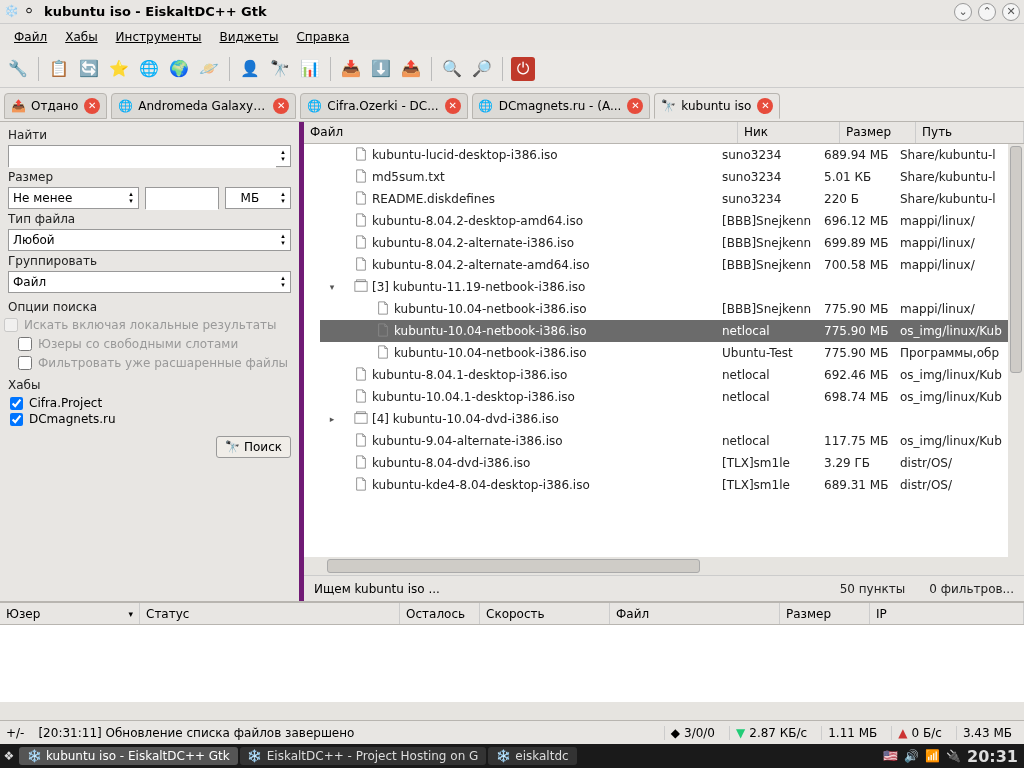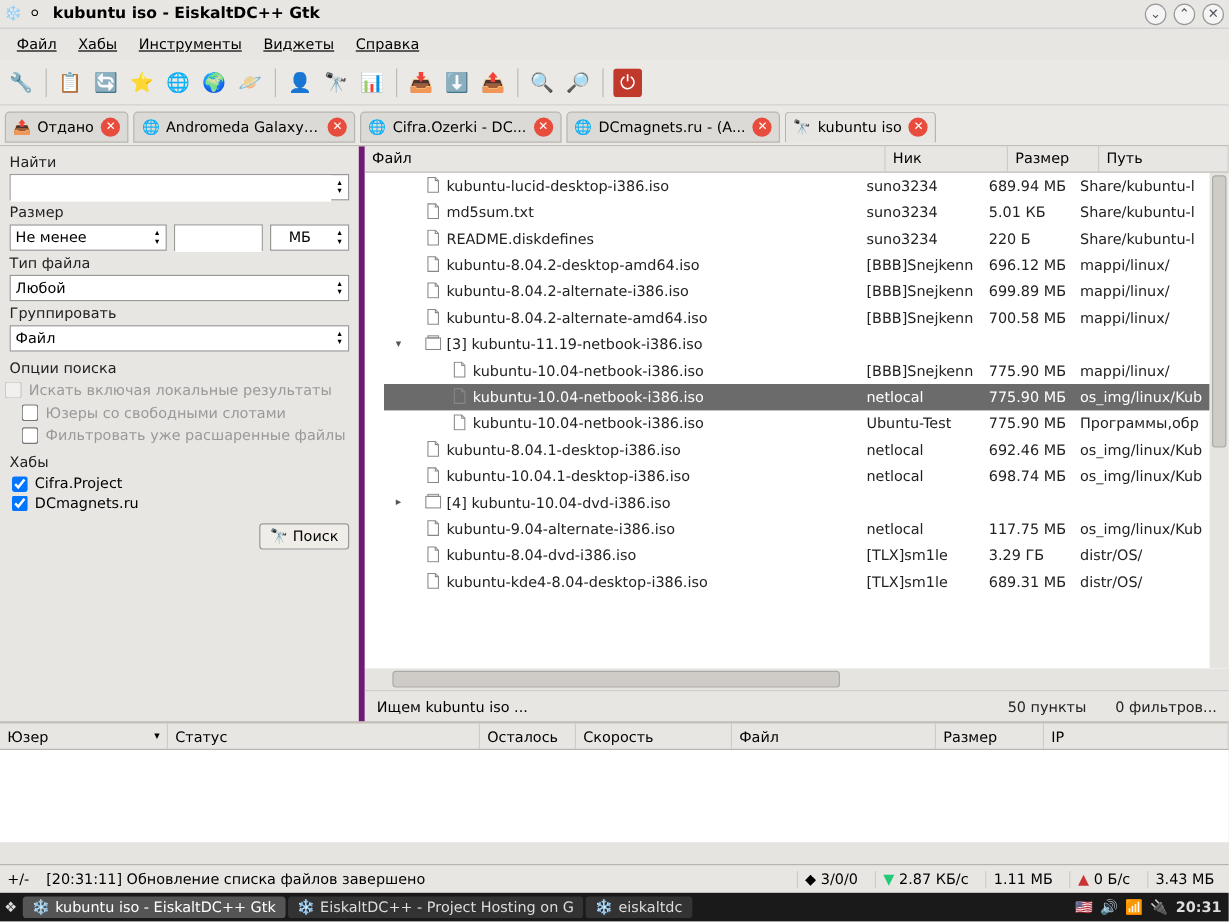--- a/index.html
+++ b/index.html
@@ -60,21 +60,21 @@
 .transfers .thead { height:22px; display:flex; background:#e8e6e3; border-bottom:1px solid #b8b5b0; font-size:12px;}
 .transfers .thead .tcol { padding:3px 6px; border-right:1px solid #ccc; display:flex; align-items:center;}
 .transfers .tbody { flex:1; background:#fff; }
 .transfers .tfoot { height:18px; background:#e6e4e0; }
 .appstatus { height:24px; display:flex; align-items:center; background:#e8e6e3; border-top:1px solid #b8b5b0; font-size:12px; padding:0 6px; gap:8px;}
 .appstatus .chunk { display:flex; align-items:center; gap:4px; border-left:1px solid #ccc; padding:0 6px;}
 .taskbar { height:24px; background:#1a1a1a; color:#ddd; display:flex; align-items:center; font-size:11px;}
 .task { display:flex; align-items:center; gap:4px; padding:2px 8px; background:#333; margin:0 1px; border-radius:3px;}
 .task.active { background:#555; color:#fff;}
 .tray { margin-left:auto; display:flex; align-items:center; gap:6px; padding:0 6px;}
-.clock { font-weight:bold; font-size:12px;}
+.clock { font-weight:bold; font-size:16px;}
 .vscroll{position:absolute;right:0;top:0;bottom:0;width:16px;background:#e6e4e0;display:flex;flex-direction:column;}
 .vscroll .vthumb{background:#cfccc7;border:1px solid #aaa;border-radius:3px;margin:2px;height:55%;}
 .sheet-ic{fill:none;stroke:#888;stroke-width:1;}
 </style>
 </head>
 <body>
 
 <div class="titlebar">
   <span class="app-icon">❄️</span>
   <span class="app-icon">⚪</span>

